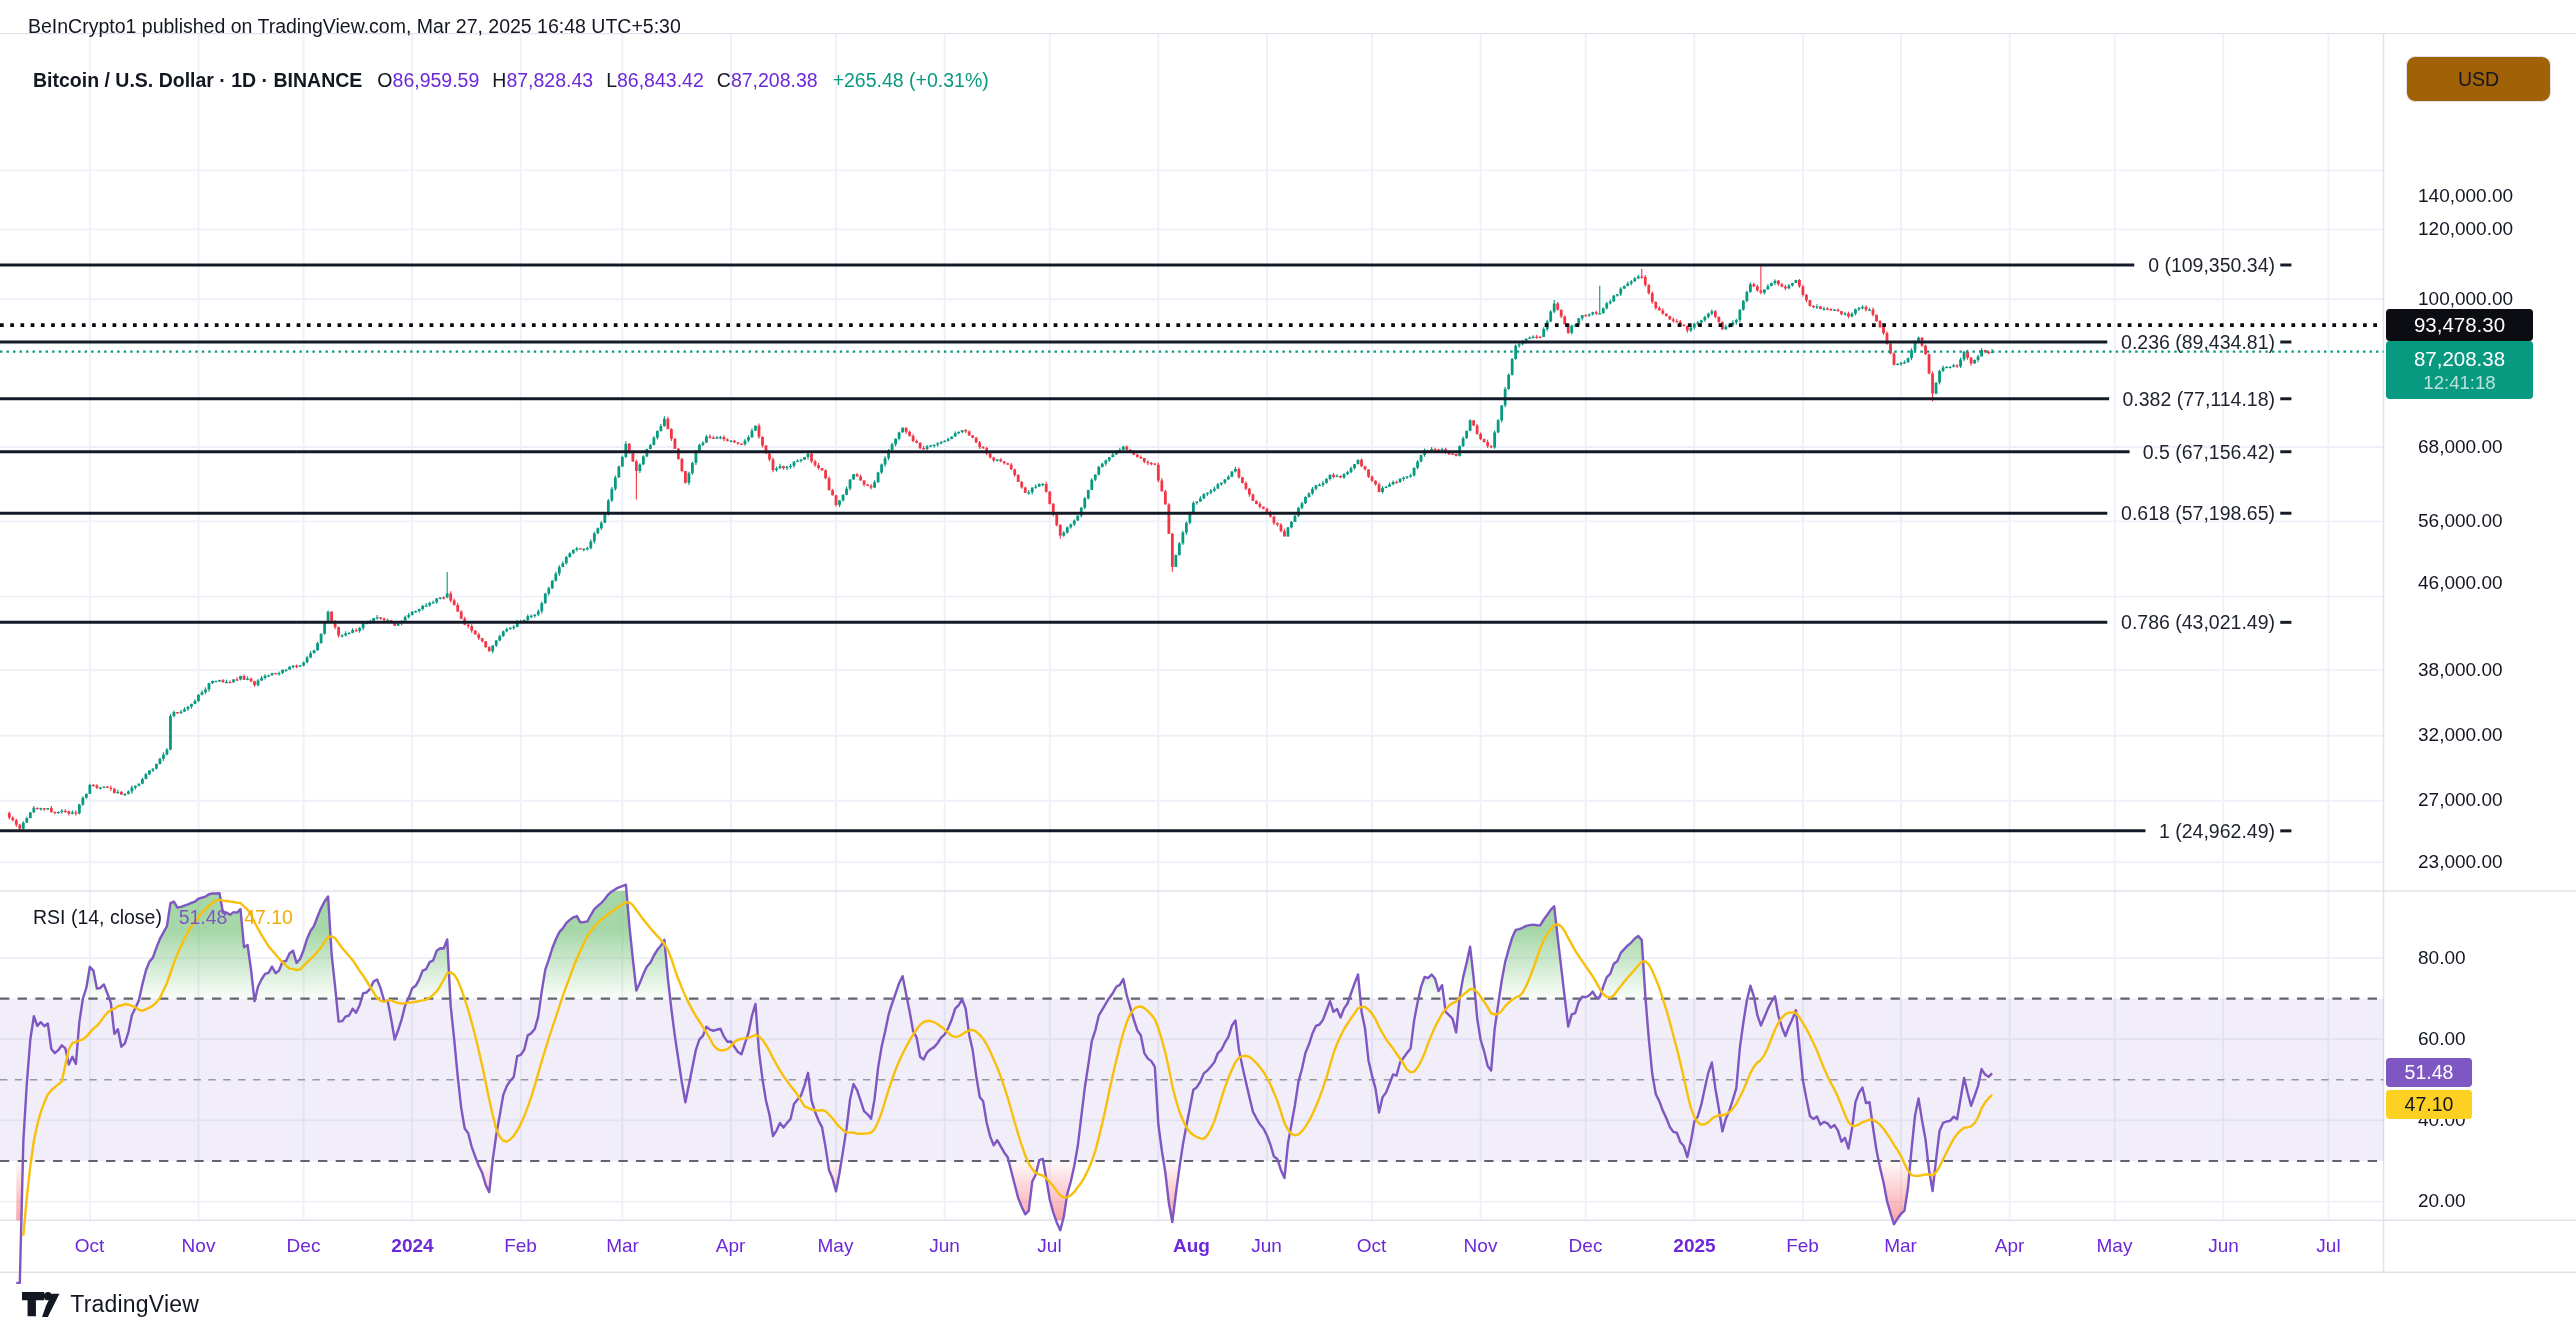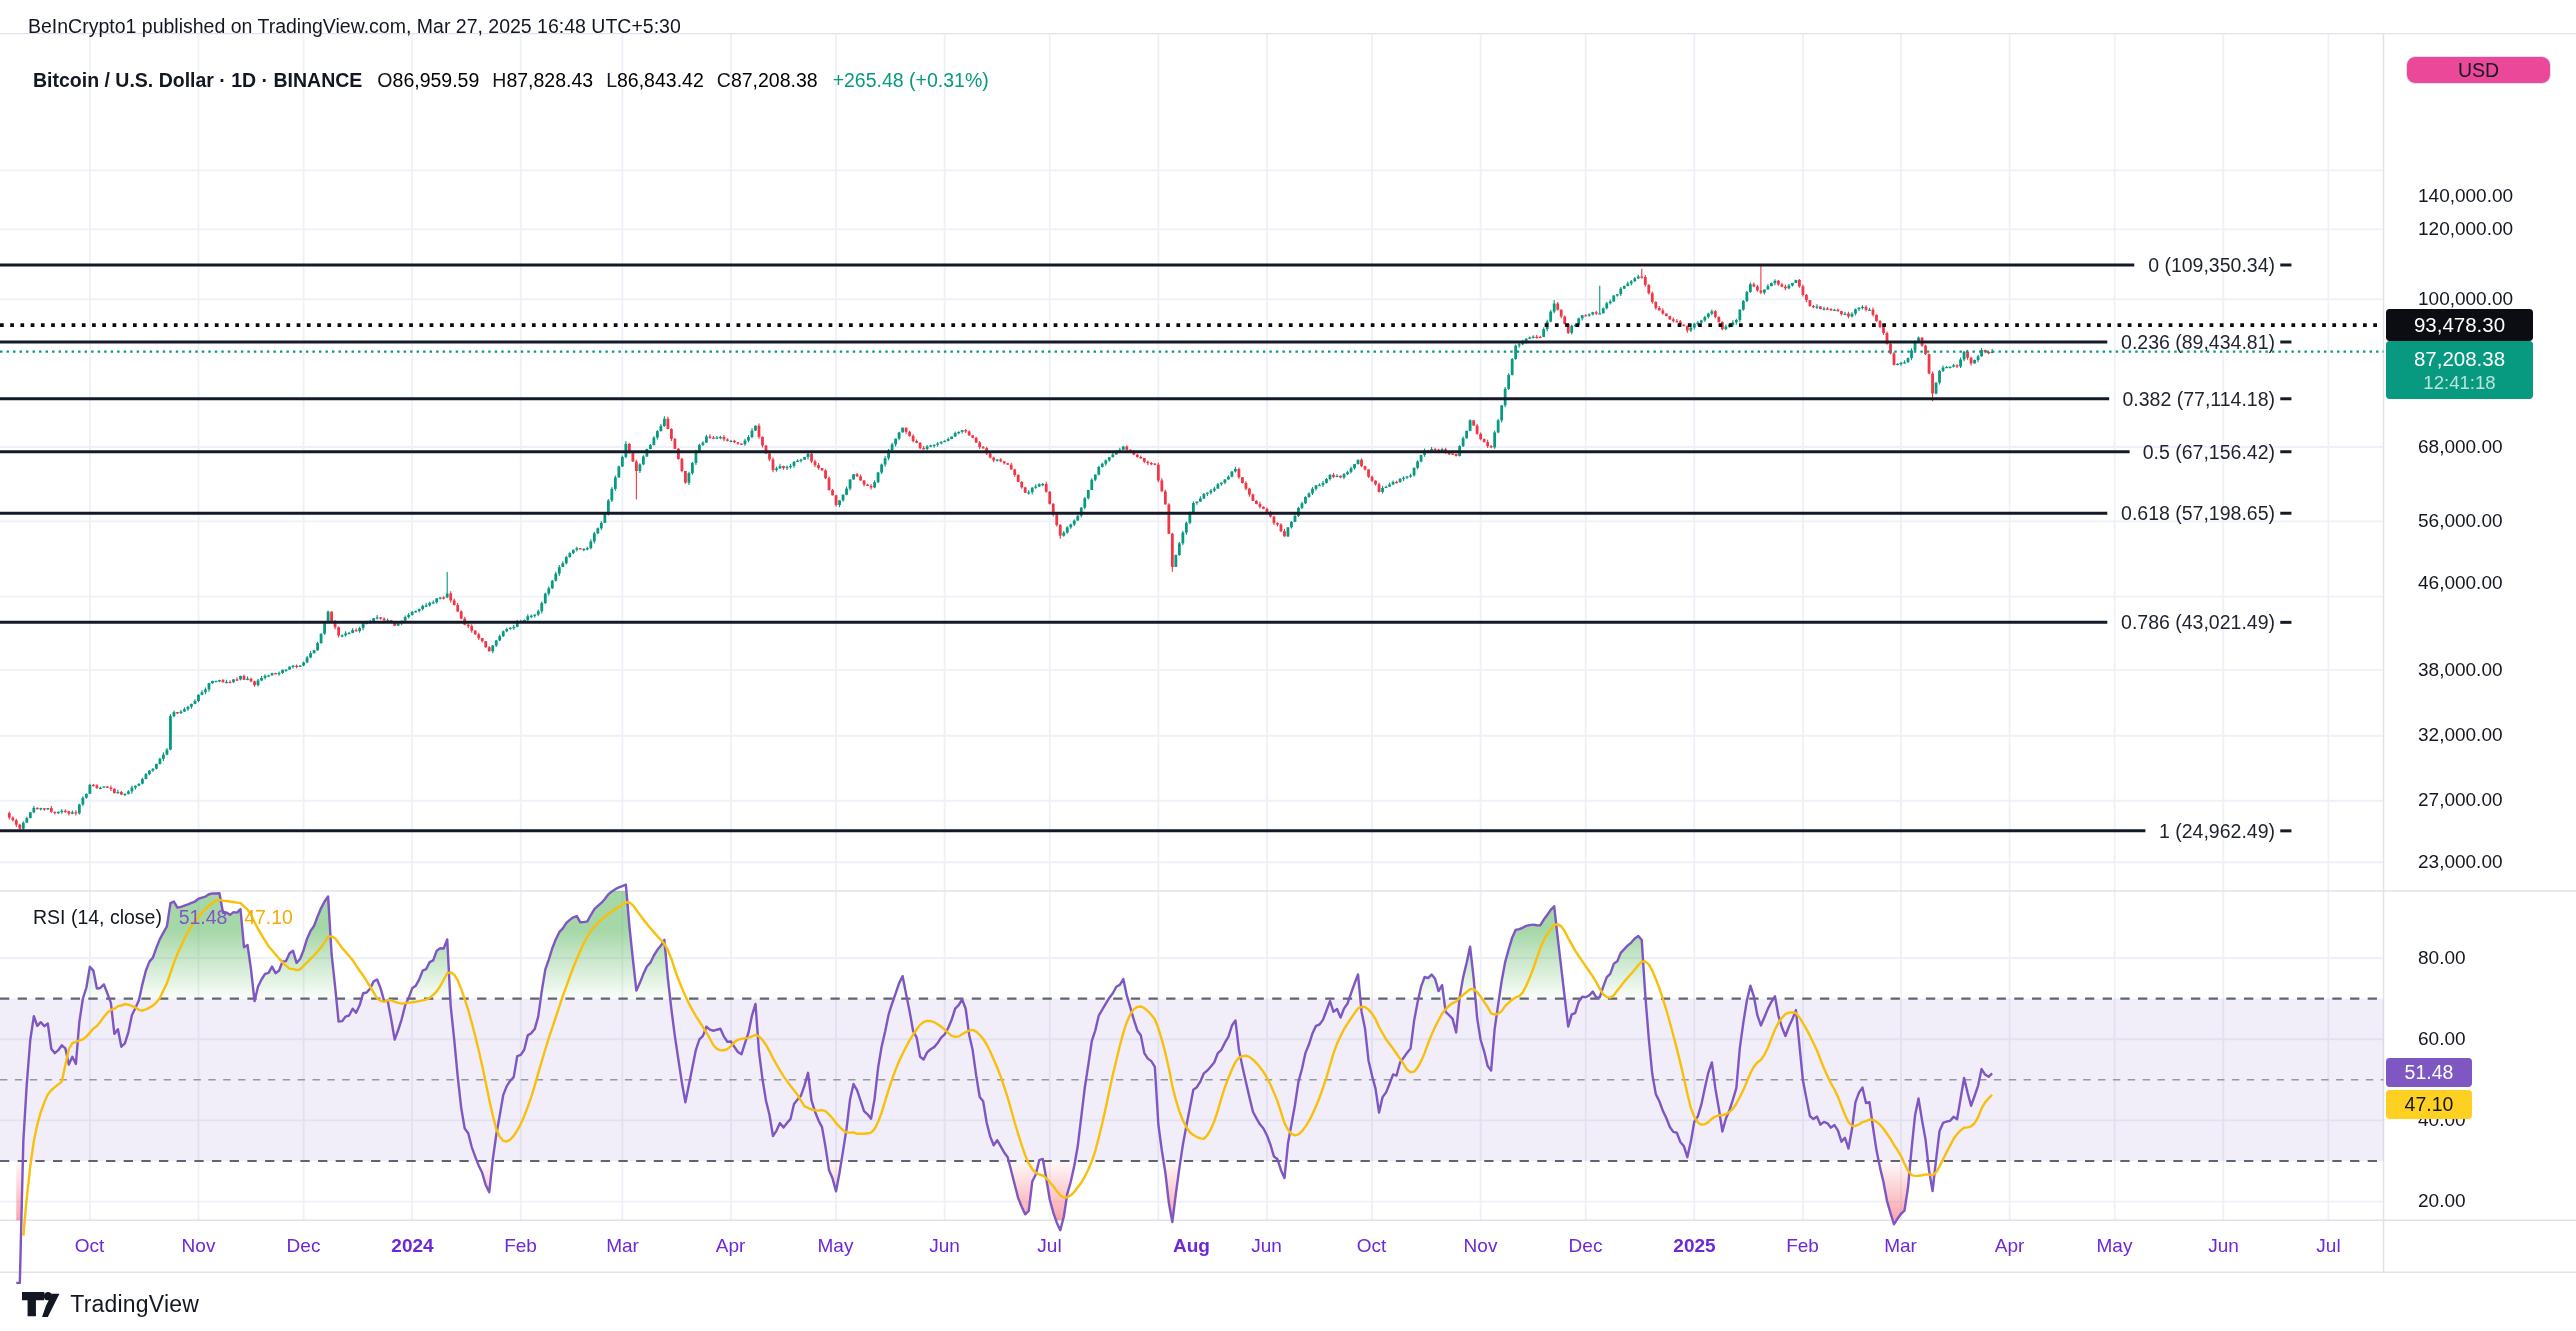--- a/index.html
+++ b/index.html
@@ -3,23 +3,23 @@
 <meta charset="utf-8">
 <style>
   html,body{margin:0;padding:0;background:#ffffff;}
   body{width:2576px;height:1332px;overflow:hidden;font-family:"Liberation Sans",sans-serif;color:#131722;position:relative;}
   .abs{position:absolute;}
   #attribution{left:28px;top:15px;font-size:19.5px;color:#131722;}
   #chart-svg{left:0;top:0;}
   #legend{left:33px;top:69px;font-size:19.5px;display:flex;gap:15px;align-items:baseline;white-space:nowrap;}
   #legend .sym{color:#131722;font-weight:bold;}
   .ohlc-item .k{color:#131722;}
-  .ohlc-item .v{color:#000000;}
+  .ohlc-item .v{color:#6d28d9;}
   .teal{color:#089981;}
-  #usd-button{left:2406px;top:56px;width:145px;height:28px;border:1.9px solid #e0e3eb;border-radius:9.3px;display:flex;align-items:center;justify-content:center;font-size:19.5px;color:#131722;background:#ec4899;box-sizing:border-box;}
+  #usd-button{left:2406px;top:56px;width:145px;height:46px;border:1.9px solid #e0e3eb;border-radius:9.3px;display:flex;align-items:center;justify-content:center;font-size:19.5px;color:#131722;background:#a16207;box-sizing:border-box;}
   .axis-tick{left:2418px;font-size:19px;color:#131722;white-space:nowrap;}
   .fib-label{font-size:19.5px;color:#1e222d;white-space:nowrap;line-height:24px;}
   .month-label{width:89px;text-align:center;font-size:19px;color:#6d28d9;top:1235px;}
   .month-label.bold{font-weight:700;}
   .badge{box-sizing:border-box;border-radius:3.7px;display:flex;flex-direction:column;justify-content:center;align-items:center;line-height:1.25;}
   #badge-last{left:2386px;top:309px;width:147px;height:32px;background:#0b0d12;color:#fff;font-size:20.5px;}
   #badge-current{left:2386px;top:341px;width:147px;height:58px;background:#089981;color:#fff;font-size:20.5px;}
   #badge-current .countdown{font-size:18.6px;color:rgba(255,255,255,0.72);}
   #badge-rsi{left:2386px;top:1058px;width:86px;height:29px;background:#7e57c2;color:#fff;font-size:19.5px;}
   #badge-rsi-ma{left:2386px;top:1090px;width:86px;height:29px;background:#fdd022;color:#131722;font-size:19.5px;}

